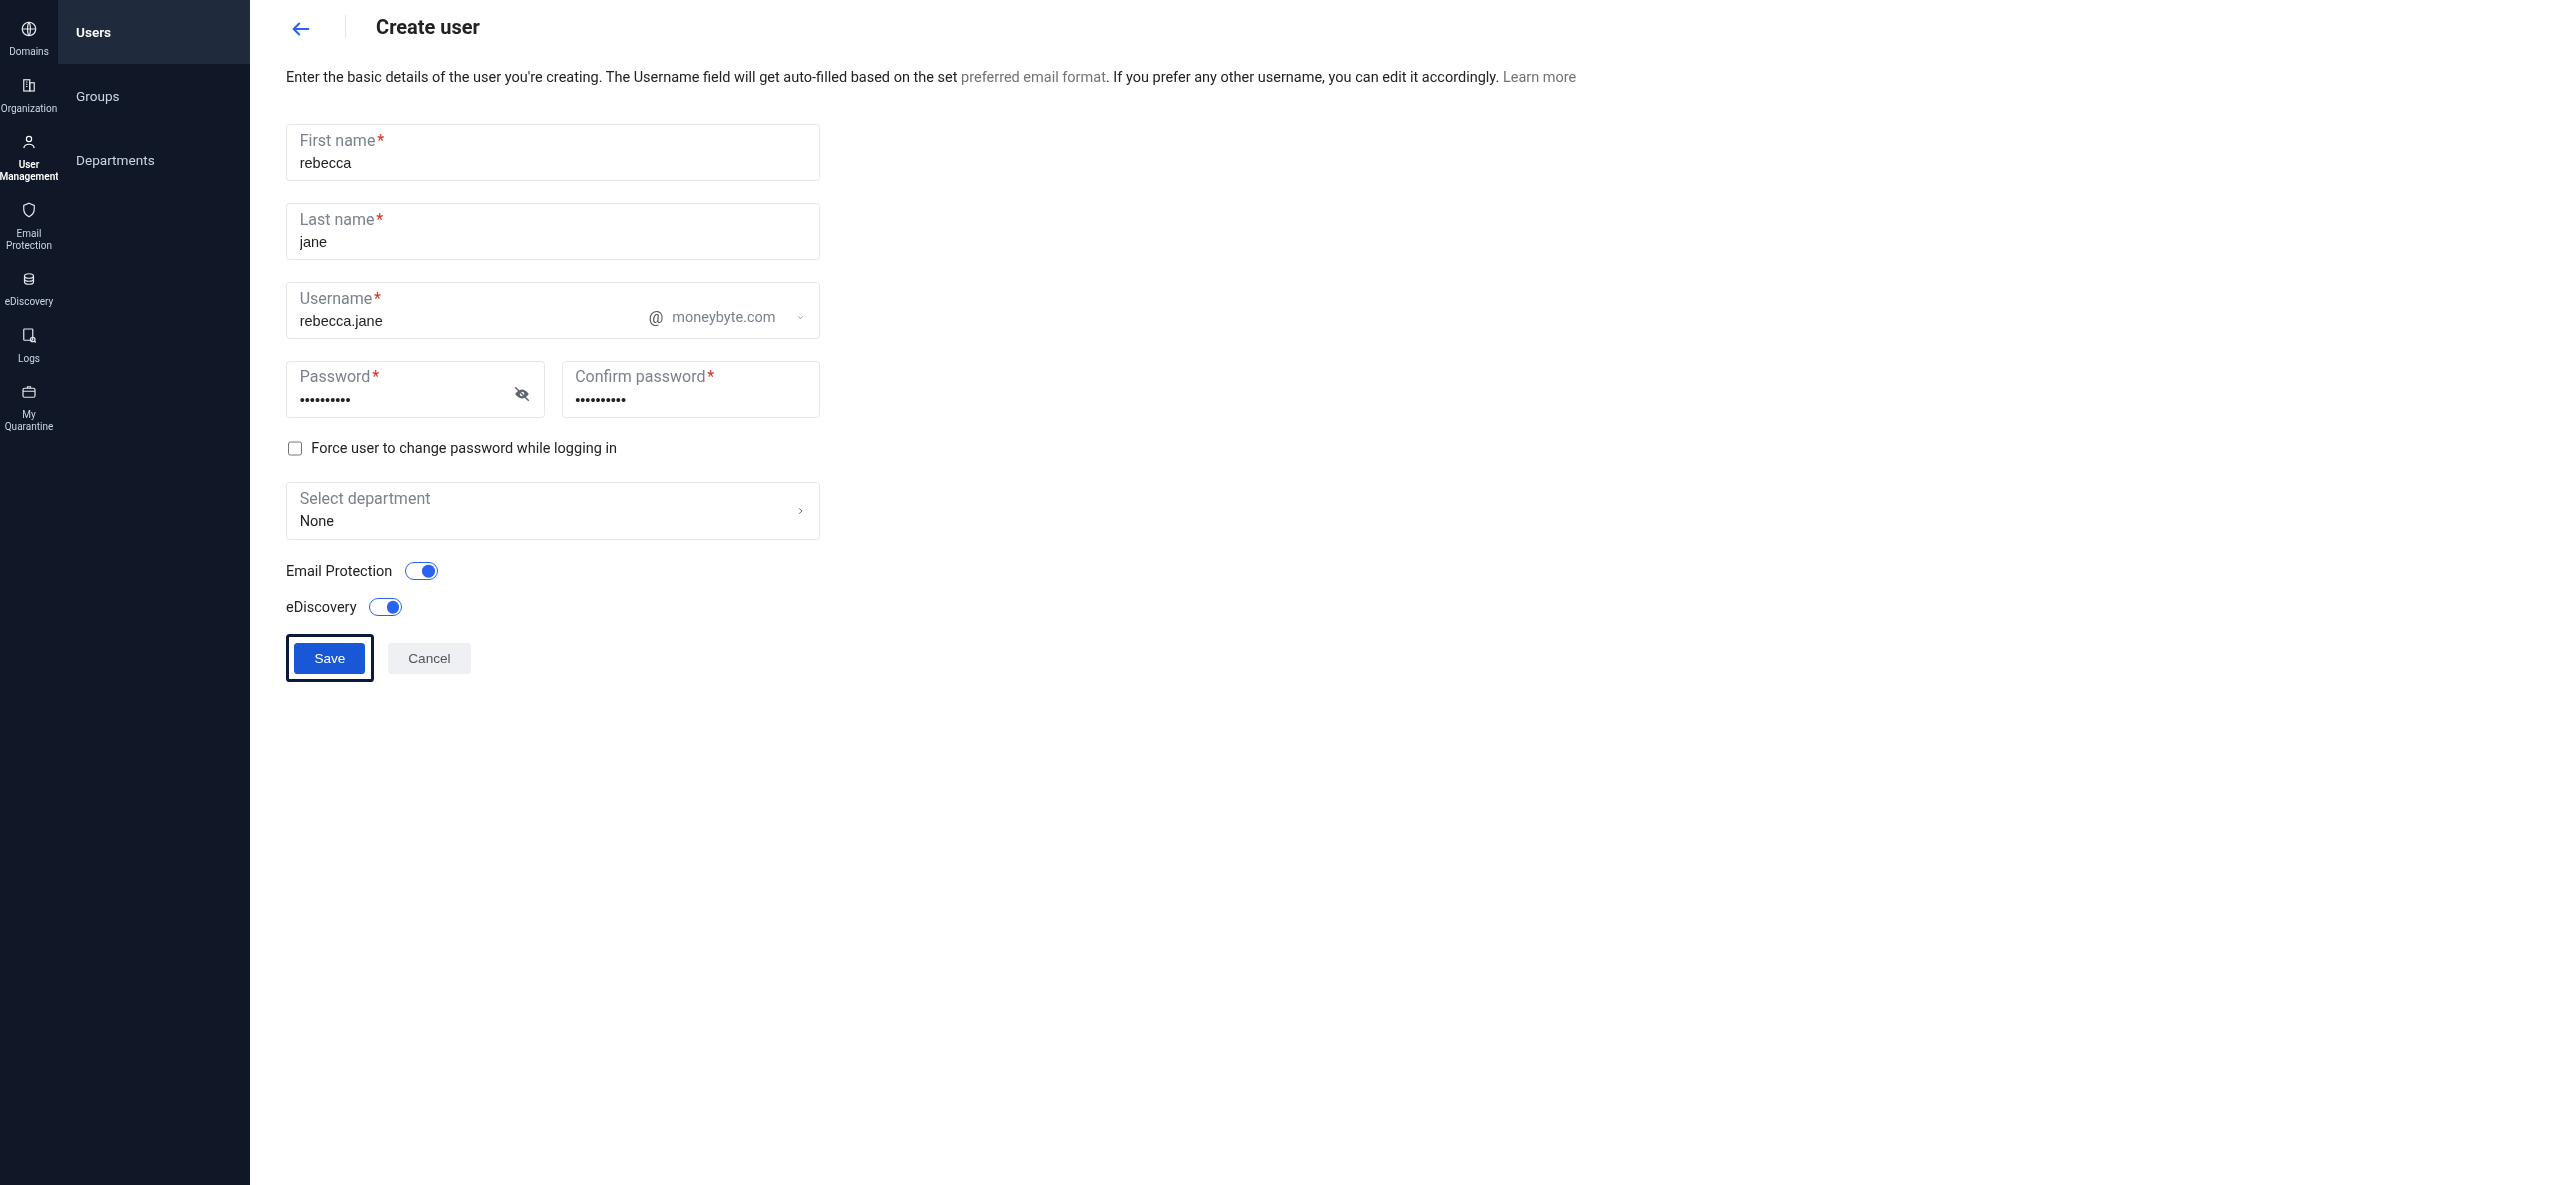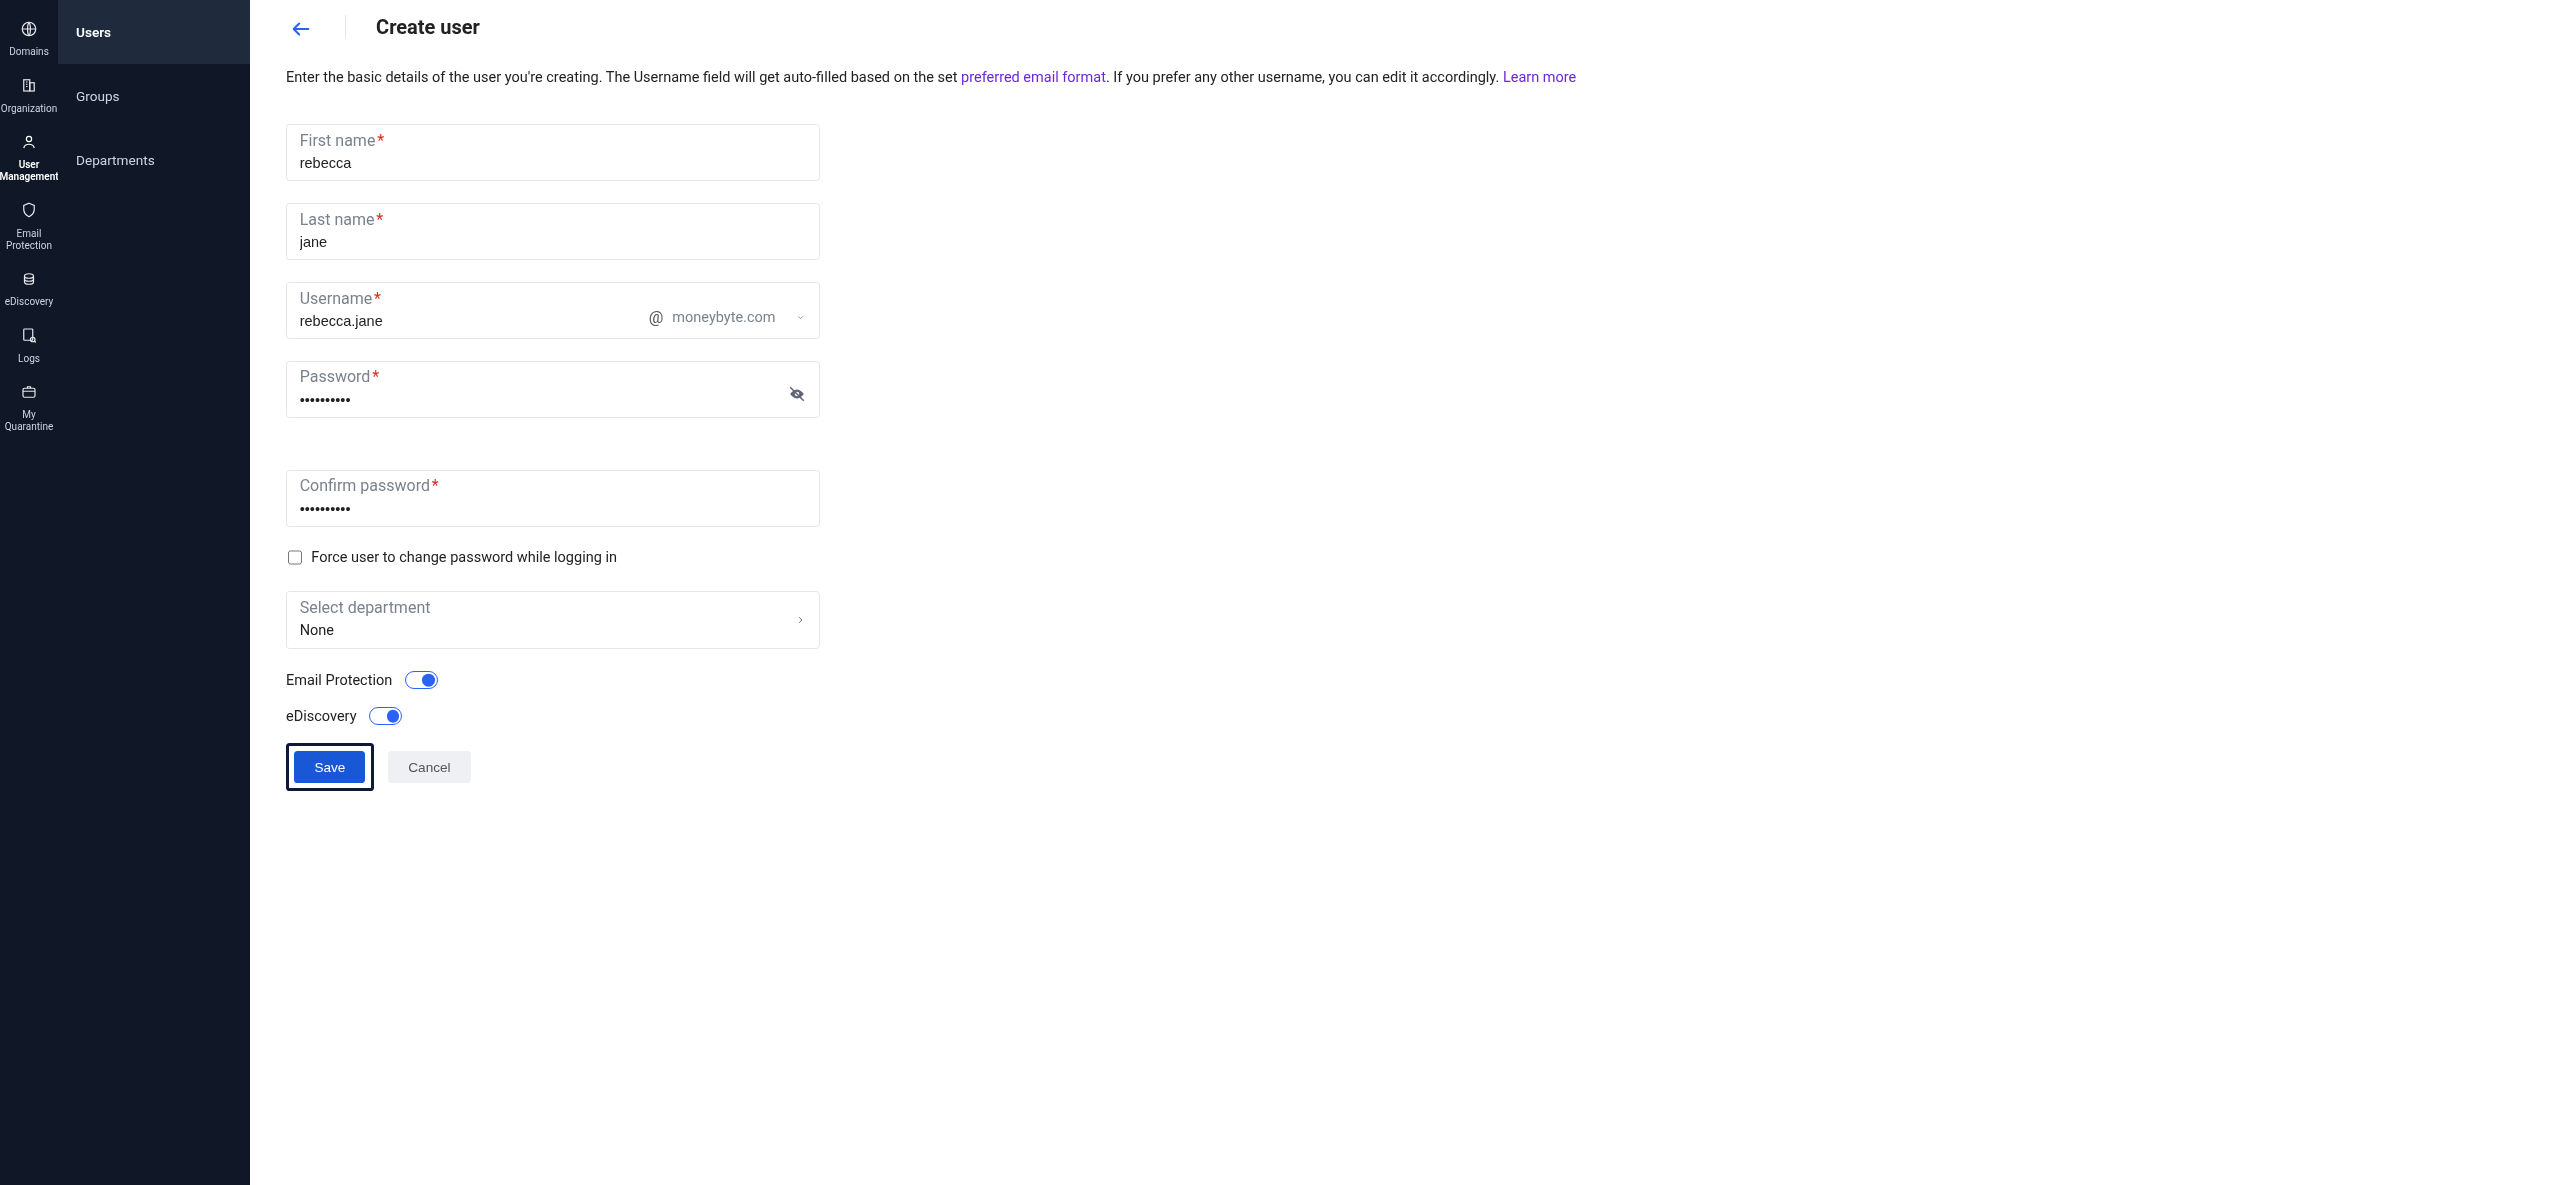--- a/index.html
+++ b/index.html
@@ -94,21 +94,21 @@
       font-size: 20px;
       font-weight: 700;
       color: #222;
     }
     .intro {
       font-size: 14.5px;
       color: #222;
       margin-bottom: 36px;
       line-height: 1.5;
     }
-    .intro a { color: #6d28d9; text-decoration: none; cursor: pointer; }
+    .intro a { color: #737373; text-decoration: none; cursor: pointer; }
 
     .form-area { max-width: 534px; }
 
     .field {
       position: relative;
       border: 0.9px solid #e3e6ea;
       border-radius: 3.6px;
       padding: 5.4px 12.7px 7.3px 12.7px;
       margin-bottom: 22px;
       background: #fff;
@@ -148,21 +148,21 @@
       gap: 20px;
       color: #7a828e;
       cursor: pointer;
       font-size: 14.5px;
       align-self: center;
       margin-top: 16.3px;
       padding-right: 1.8px;
     }
     .chev-small { width: 9px; height: 9px; stroke: #7a828e; fill: none; }
 
-    .password-row { display: flex; gap: 30px; flex-direction: column; }
+    .password-row { display: flex; gap: 17px; }
     .password-row .field { flex: 1; margin-bottom: 22px; }
     .password-field-inner { display: flex; align-items: center; }
     .eye-icon { width: 18px; height: 18px; fill: #5f6672; cursor: pointer; flex-shrink: 0; margin-left: 7.3px; margin-top: 14.5px; }
 
     .checkbox-row {
       display: flex;
       align-items: center;
       gap: 9px;
       margin: 0 0 25.4px 1.8px;
       font-size: 14.5px;

